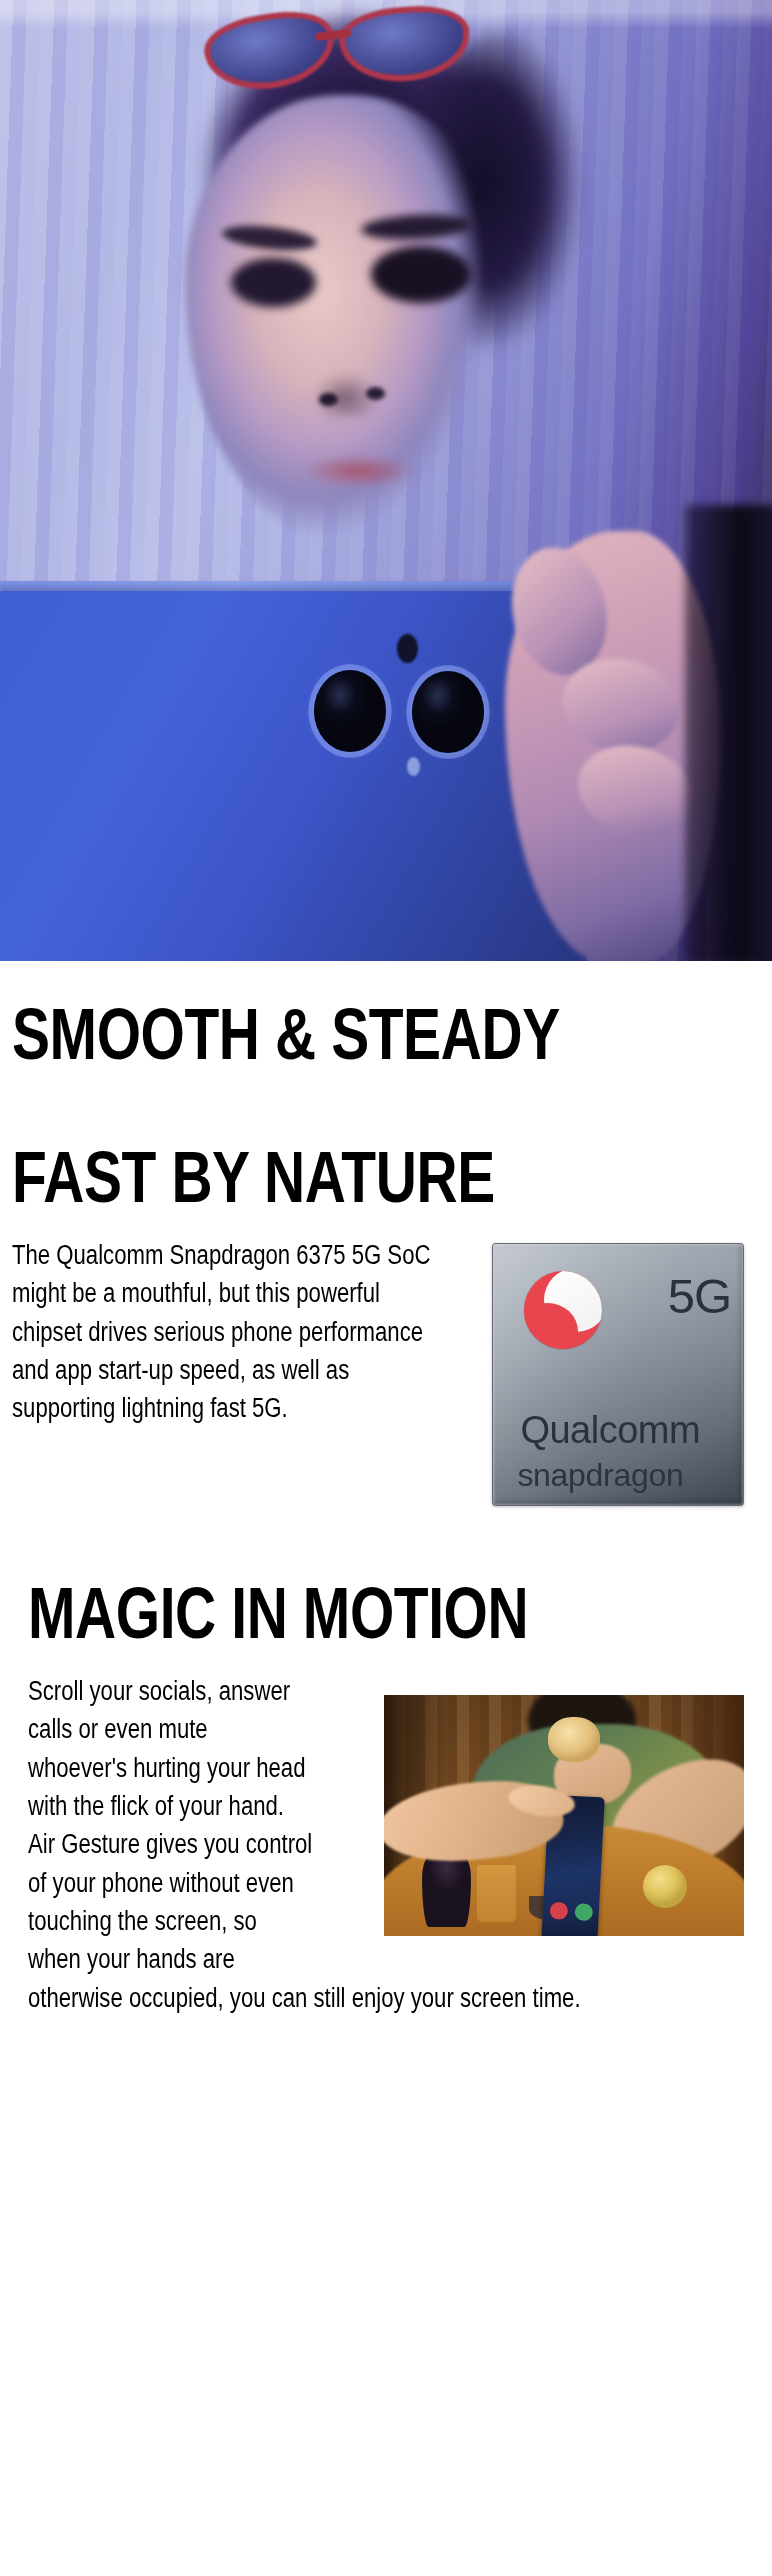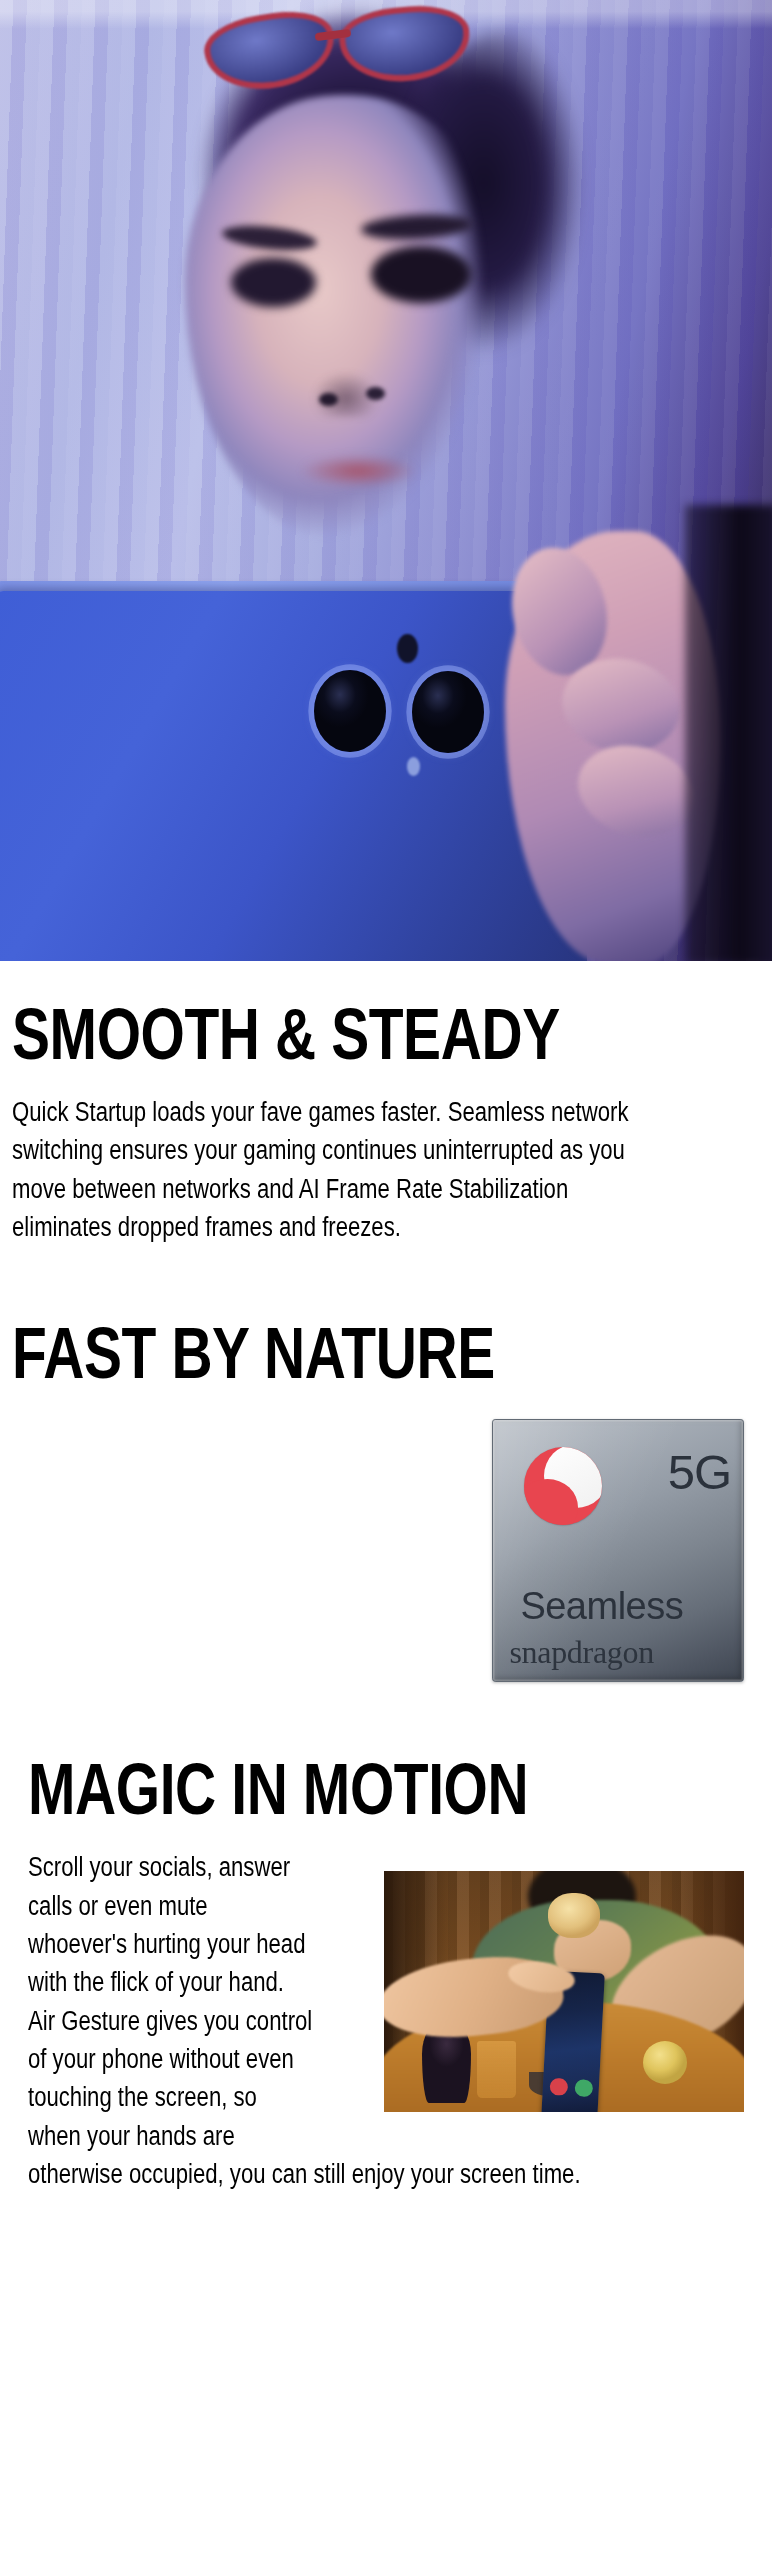--- a/index.html
+++ b/index.html
@@ -124,22 +124,22 @@
   .sd-logo::after{content:"";position:absolute;left:-7.2px;top:32px;width:61px;height:57px;
     border-radius:50%;background:#e8454f;}
   .sd-tail{position:absolute;left:3.1px;top:38px;width:43px;height:17.5px;background:#e8454f;
     border-radius:0 0 0 20.6px;transform:skewY(14deg);}
   .sd-notch{position:absolute;left:11.3px;top:43px;width:33px;height:10.3px;background:#9aa1aa;
     border-radius:5.2px;transform:rotate(-18deg);opacity:.85;}
   .chip-5g{position:absolute;right:12.4px;top:28px;font-size:49px;line-height:1;font-weight:400;
     color:#2b323c;font-family:"Liberation Sans","DejaVu Sans",sans-serif;letter-spacing:-1px;}
   .chip-q{position:absolute;left:27px;bottom:56px;font-size:38px;line-height:1;color:#2b323c;
     font-family:"Liberation Sans","DejaVu Sans",sans-serif;letter-spacing:-0.5px;}
-  .chip-s{position:absolute;left:16px;bottom:13.4px;font-size:32px;line-height:1;color:#2d343e;
-    font-family:Liberation Serif, serif;letter-spacing:-0.3px;}
+  .chip-s{position:absolute;left:24px;bottom:13.4px;font-size:32px;line-height:1;color:#2d343e;
+    font-family:Liberation Sans, sans-serif;letter-spacing:-0.3px;}
 
   
   .ag{position:relative;width:100%;height:100%;overflow:hidden;
       background:linear-gradient(180deg,#6d4520 0%,#7d4f22 34%,#95602a 58%,#b4772f 76%,#c8832f 100%);}
   .ag-curtain{position:absolute;inset:0;
     background:repeating-linear-gradient(90deg,
       rgba(0,0,0,.20) 0 9.3px, rgba(255,255,255,.07) 9.3px 20.6px, rgba(0,0,0,.12) 20.6px 32px);
     opacity:.75;}
   .ag-dark{position:absolute;left:0;top:0;width:67px;height:100%;
     background:linear-gradient(90deg,#2c1a0c,rgba(44,26,12,0));}
@@ -205,39 +205,39 @@
   <div class="finger f1"></div>
   <div class="finger f2"></div>
   <div class="finger f3"></div>
   <div class="dark-right"></div>
 </div>
 
 <div class="content">
 
   <section class="pad sec-smooth">
     <h2 class="head">SMOOTH &amp; STEADY</h2>
-    <div class="para">
-      <p class="body">Quick Startup loads your fave games faster. Seamless network switching ensures your gaming continues uninterrupted as you move between networks and AI Frame Rate Stabilization eliminates dropped frames and freezes.</p>
-    </div>
   </section>
 
   <section class="pad sec-fast">
     <h2 class="head">FAST BY NATURE</h2>
 
     <div class="fast-row">
+      <div class="fast-text">
+        <p class="body">The Qualcomm Snapdragon 6375 5G SoC might be a mouthful, but this powerful chipset drives serious phone performance and app start-up speed, as well as supporting lightning fast 5G.</p>
+      </div>
 
       <div class="chip-wrap">
         <div class="chip">
           <div class="chip-sheen"></div>
           <div class="sd-logo">
             <div class="sd-tail"></div>
             <div class="sd-notch"></div>
           </div>
           <div class="chip-5g">5G</div>
-          <div class="chip-q">Seamless</div>
+          <div class="chip-q">Qualcomm</div>
           <div class="chip-s">snapdragon</div>
         </div>
       </div>
     </div>
   </section>
 
   <section class="pad sec-magic">
     <h2 class="head">MAGIC IN MOTION</h2>
 
     <div class="magic-body">

